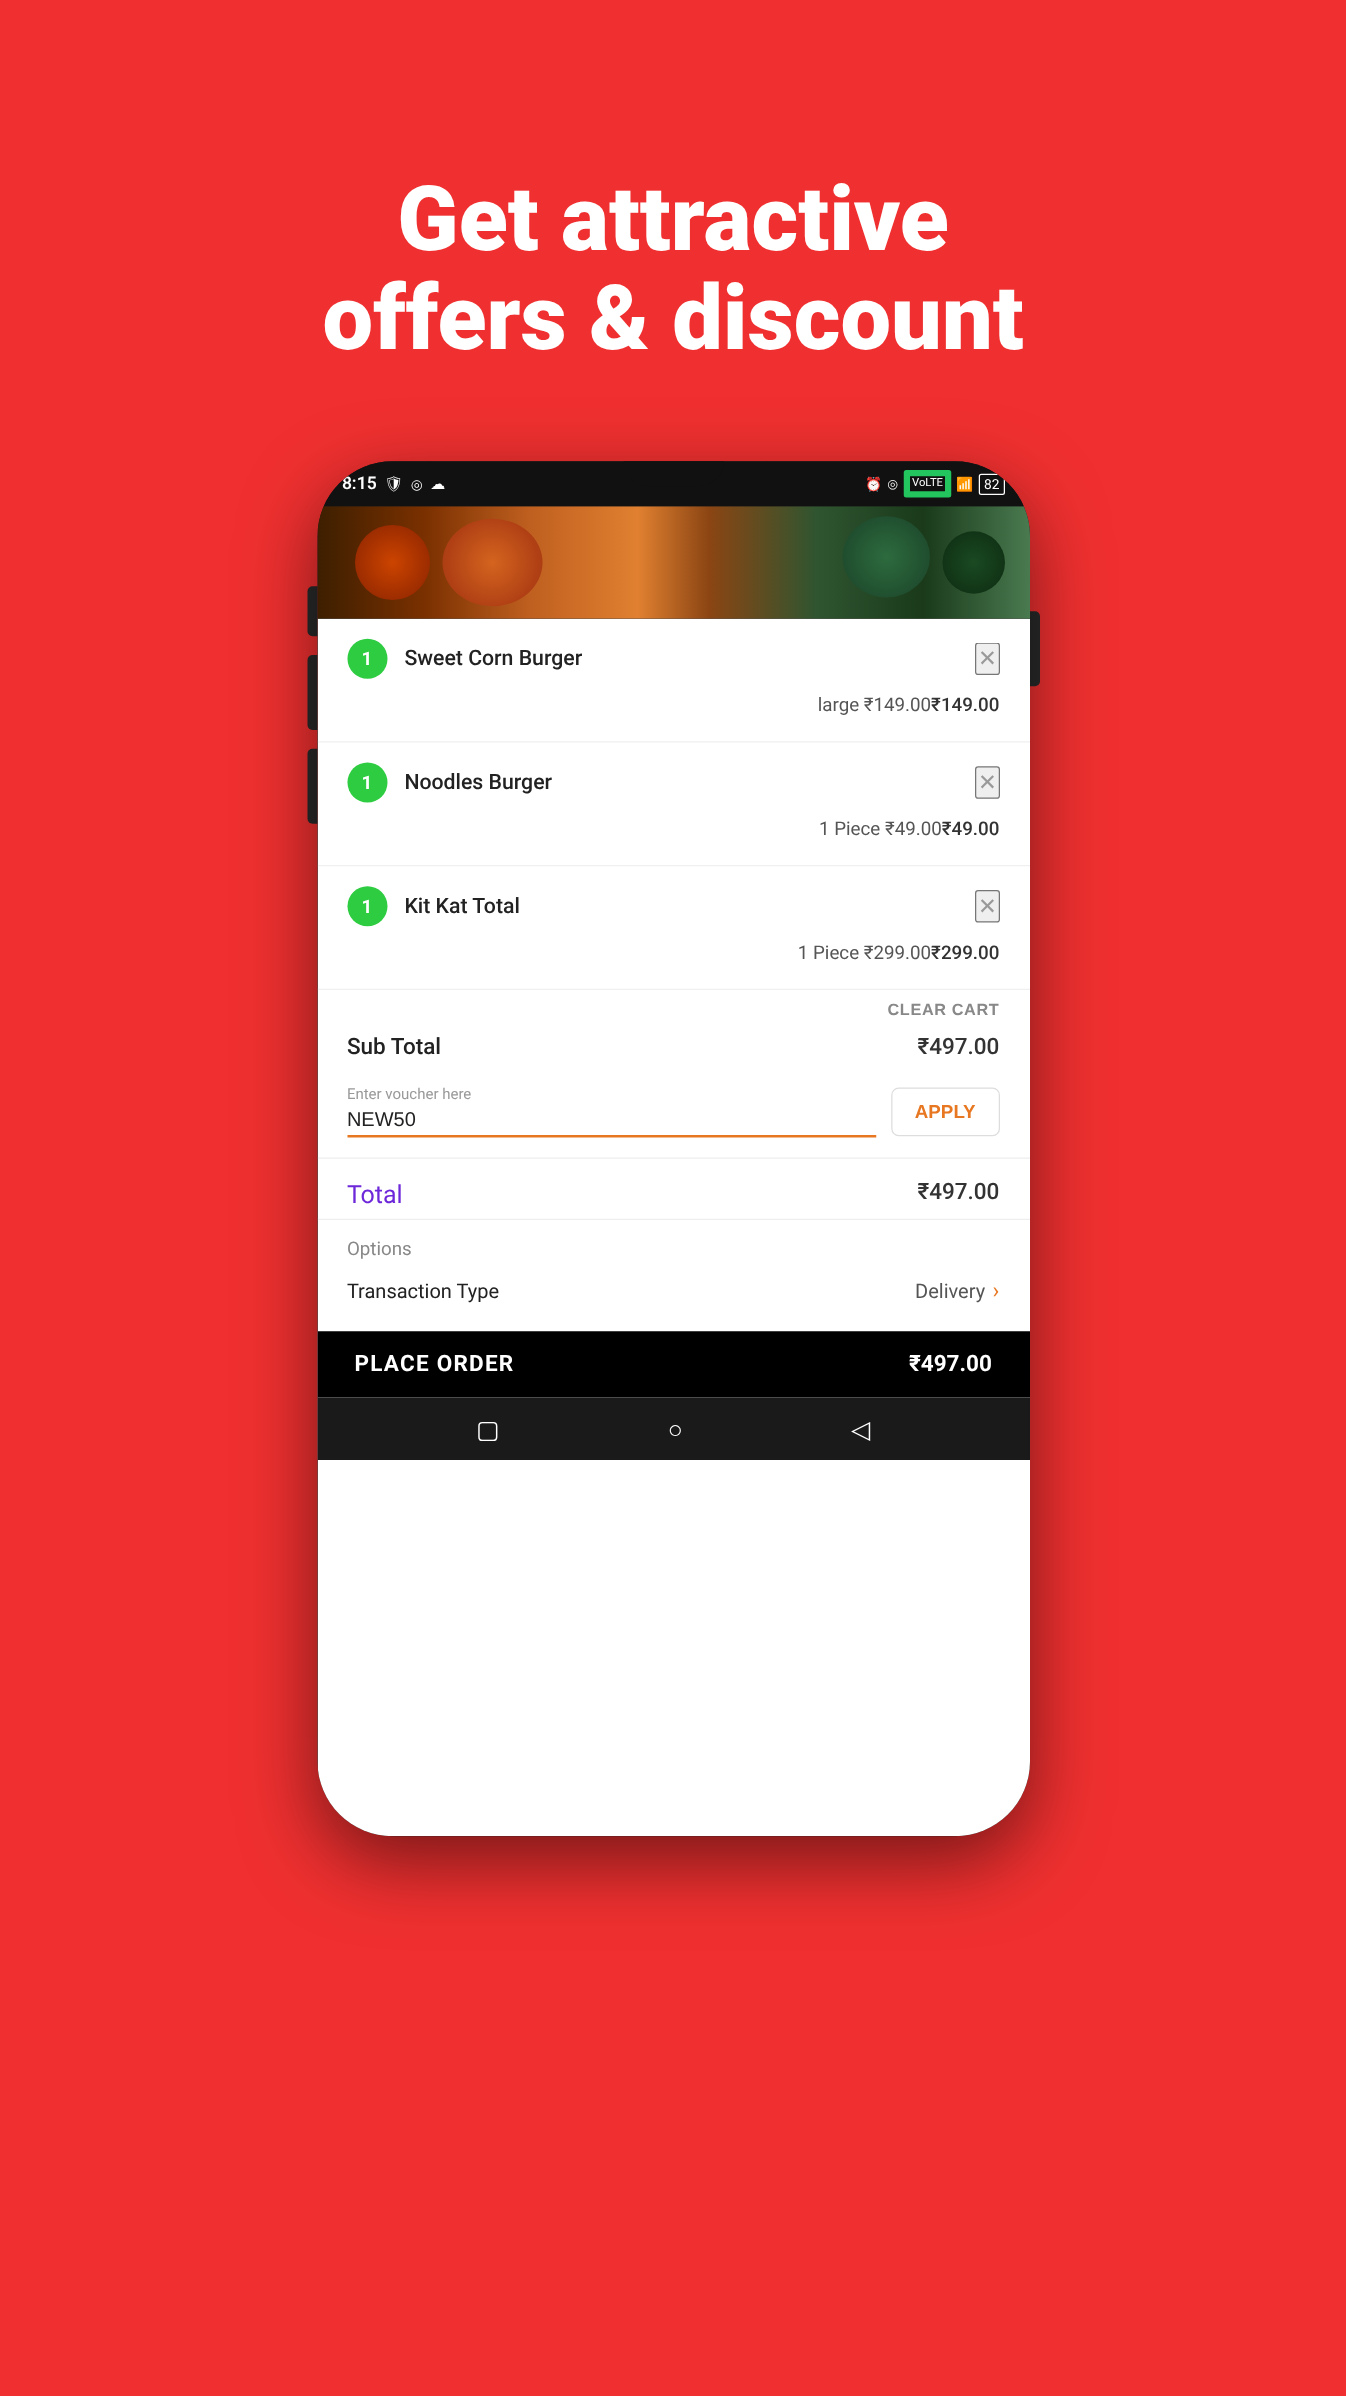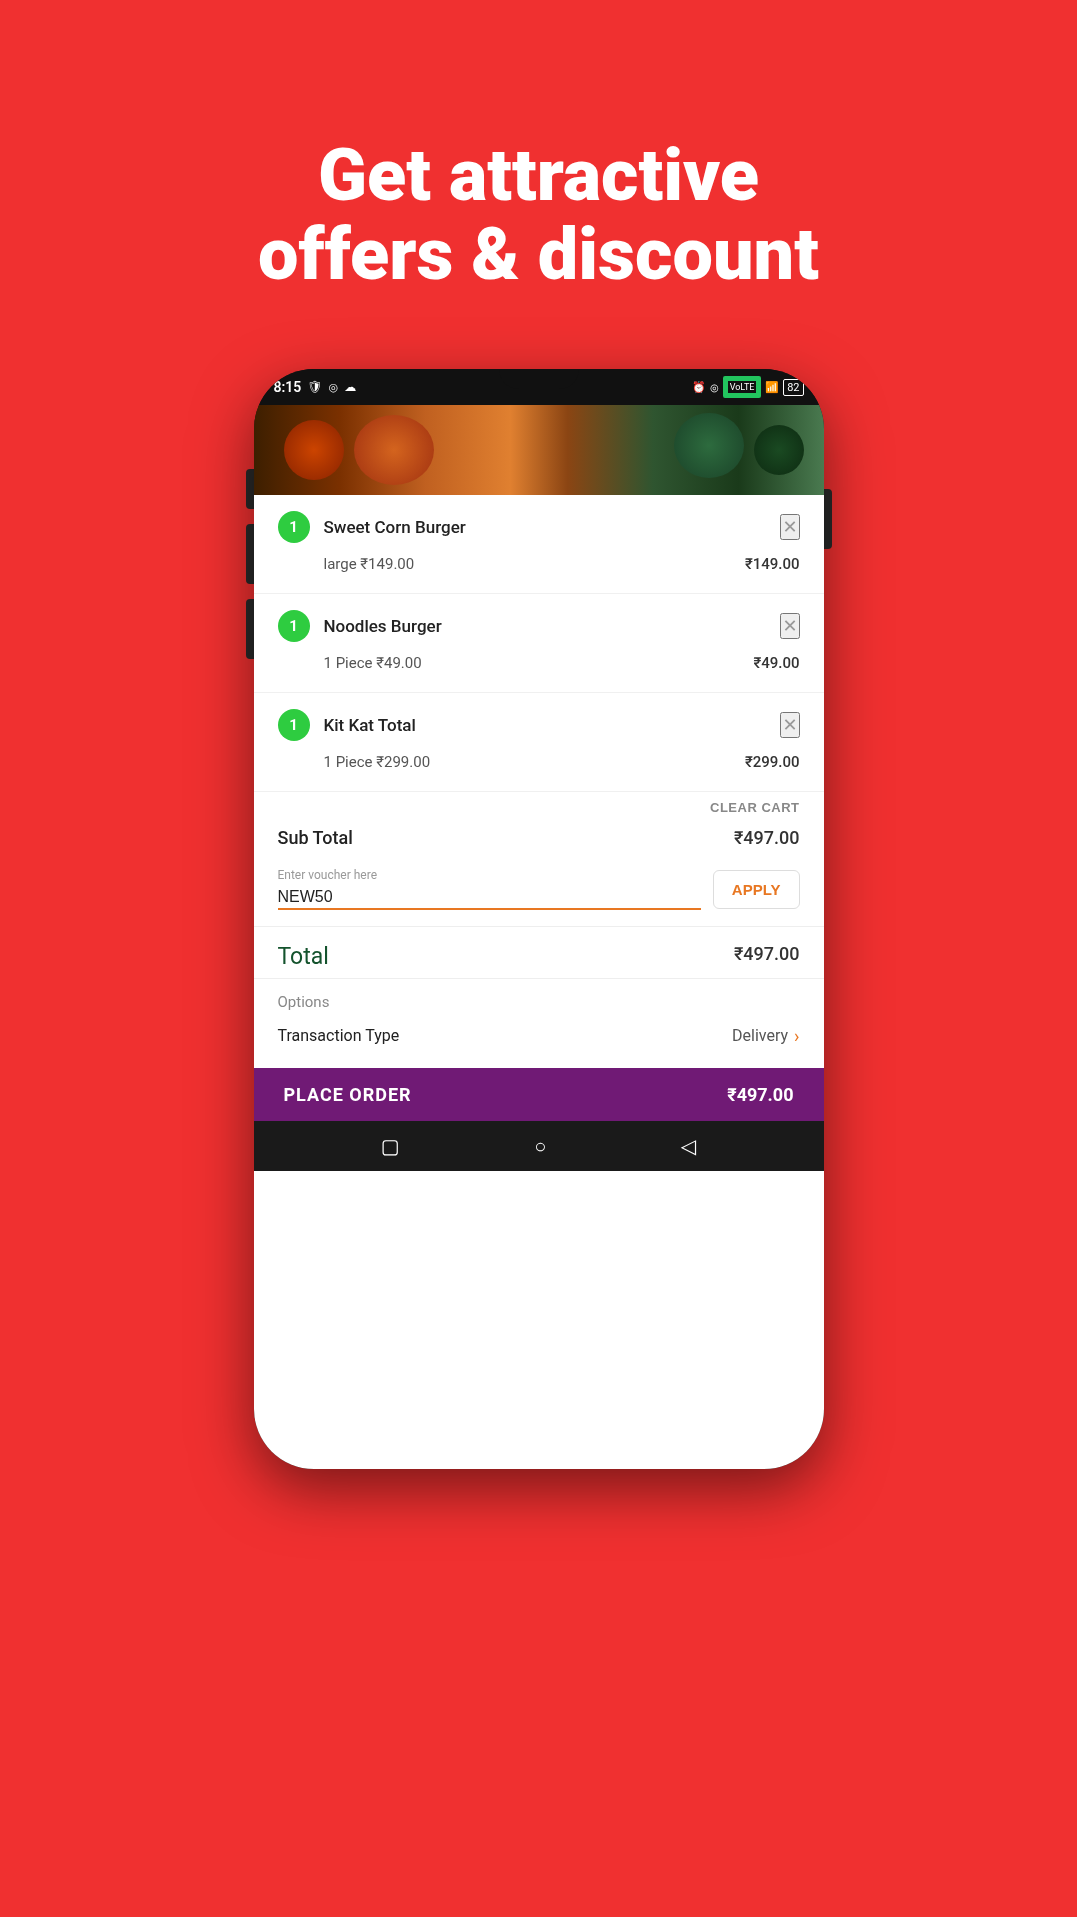--- a/index.html
+++ b/index.html
@@ -122,21 +122,21 @@
       color: #222;
       font-weight: 500;
     }
     .item-close {
       color: #999;
       font-size: 18px;
       cursor: pointer;
     }
     .item-detail-row {
       display: flex;
-      justify-content: space-between;
+      justify-content: flex-end;
       align-items: center;
       padding: 4px 0 12px 46px;
     }
     .item-detail-label {
       color: #555;
       font-size: 15px;
     }
     .item-price {
       color: #333;
       font-size: 15px;
@@ -215,22 +215,22 @@
     }
 
     
     .total-row {
       display: flex;
       justify-content: space-between;
       padding: 16px 24px 8px;
       border-bottom: 1px solid #eee;
     }
     .total-label {
-      font-size: 23px;
-      color: #14532d;
+      font-size: 20px;
+      color: #6d28d9;
     }
     .total-value {
       font-size: 18px;
       color: #333;
       font-weight: 500;
     }
 
     
     .options-section {
       padding: 14px 24px 6px;
@@ -258,21 +258,21 @@
       color: #555;
       cursor: pointer;
     }
     .chevron-right {
       color: #e87722;
       font-size: 18px;
     }
 
     
     .place-order-bar {
-      background: #701a75;
+      background: #000000;
       display: flex;
       align-items: flex-start;
       justify-content: space-between;
       padding: 16px 30px;
       margin-top: auto;
       gap: 21px;
     }
     .place-order-text {
       color: white;
       font-size: 18px;

